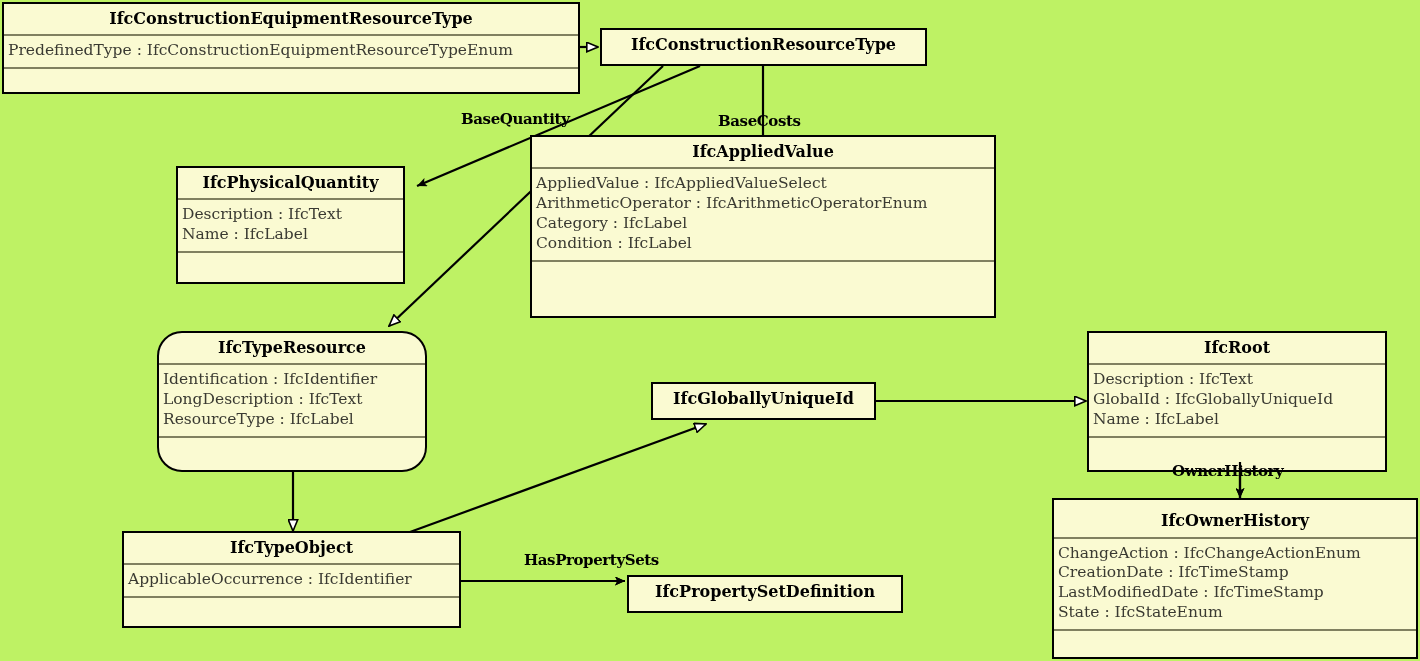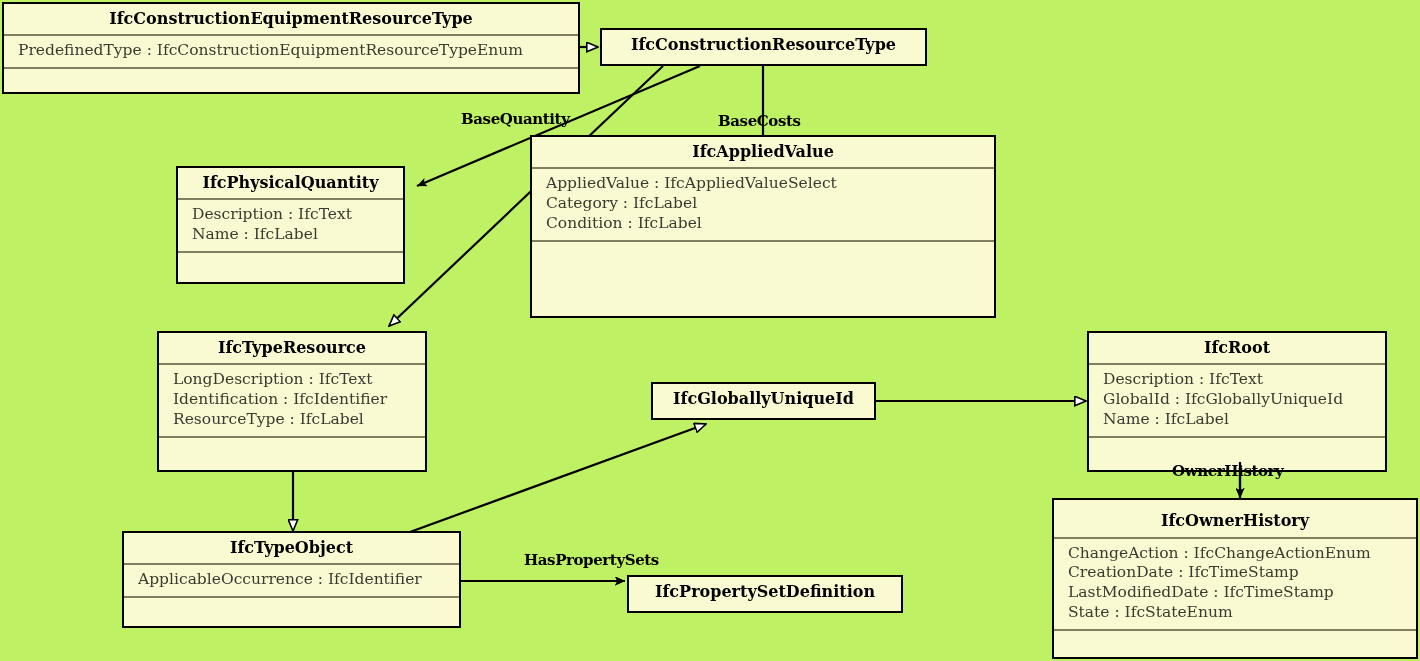--- a/index.html
+++ b/index.html
@@ -34,21 +34,21 @@
     line-height: 1.15;
     white-space: nowrap;
   }
   .uml-sep {
     height: 2px;
     background: #808060;
     width: 100%;
     flex: none;
   }
   .uml-attrs {
-    padding: 5px 10px 6px 14px;
+    padding: 5px 10px 6px 4px;
     font-size: 15.5px;
     color: #3a3a32;
     line-height: 1.28;
   }
   .uml-attr {
     white-space: nowrap;
   }
   .uml-ops {
     min-height: 16px;
     padding: 2px 10px;
@@ -144,33 +144,34 @@
     </div>
     <div class="uml-sep"></div>
     <div class="uml-ops"></div>
   </div>
 
   <div class="uml-class" style="left:530px; top:135px; width:466px; height:183px;">
     <div class="uml-title">IfcAppliedValue</div>
     <div class="uml-sep"></div>
     <div class="uml-attrs">
       <div class="uml-attr">AppliedValue : IfcAppliedValueSelect</div>
+      <div class="uml-attr">ArithmeticOperator : IfcArithmeticOperatorEnum</div>
       <div class="uml-attr">Category : IfcLabel</div>
       <div class="uml-attr">Condition : IfcLabel</div>
     </div>
     <div class="uml-sep"></div>
     <div class="uml-ops"></div>
   </div>
 
-  <div class="uml-class" style="left:157px; top:331px; width:270px; height:141px;">
+  <div class="uml-class" style="left:157px; top:331px; width:270px; height:141px;border-radius:25px;">
     <div class="uml-title">IfcTypeResource</div>
     <div class="uml-sep"></div>
     <div class="uml-attrs">
+      <div class="uml-attr">Identification : IfcIdentifier</div>
       <div class="uml-attr">LongDescription : IfcText</div>
-      <div class="uml-attr">Identification : IfcIdentifier</div>
       <div class="uml-attr">ResourceType : IfcLabel</div>
     </div>
     <div class="uml-sep"></div>
     <div class="uml-ops"></div>
   </div>
 
   <div class="uml-class" style="left:651px; top:382px; width:225px; height:38px;">
     <div class="uml-title">IfcGloballyUniqueId</div>
   </div>
 

